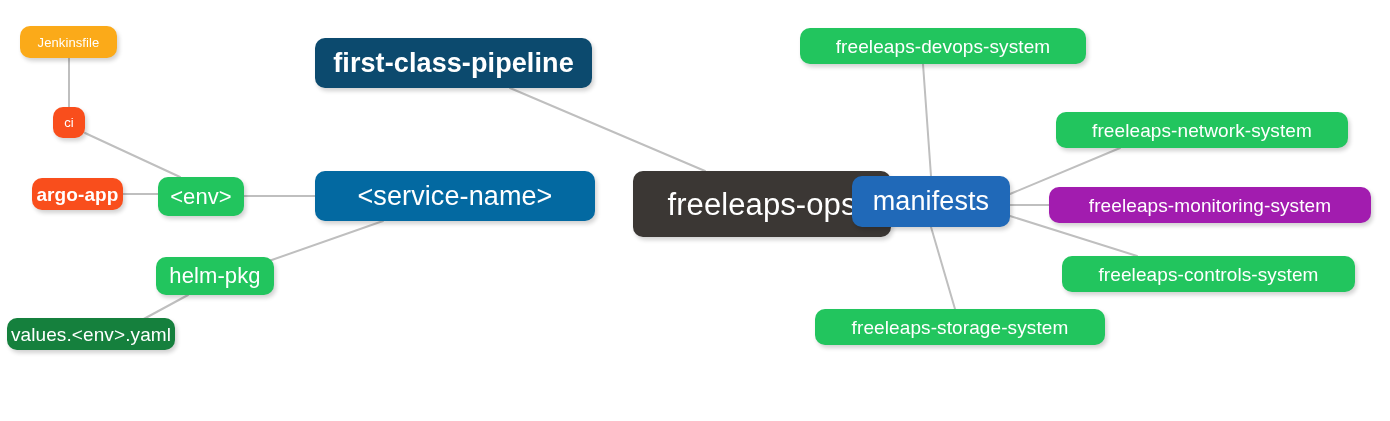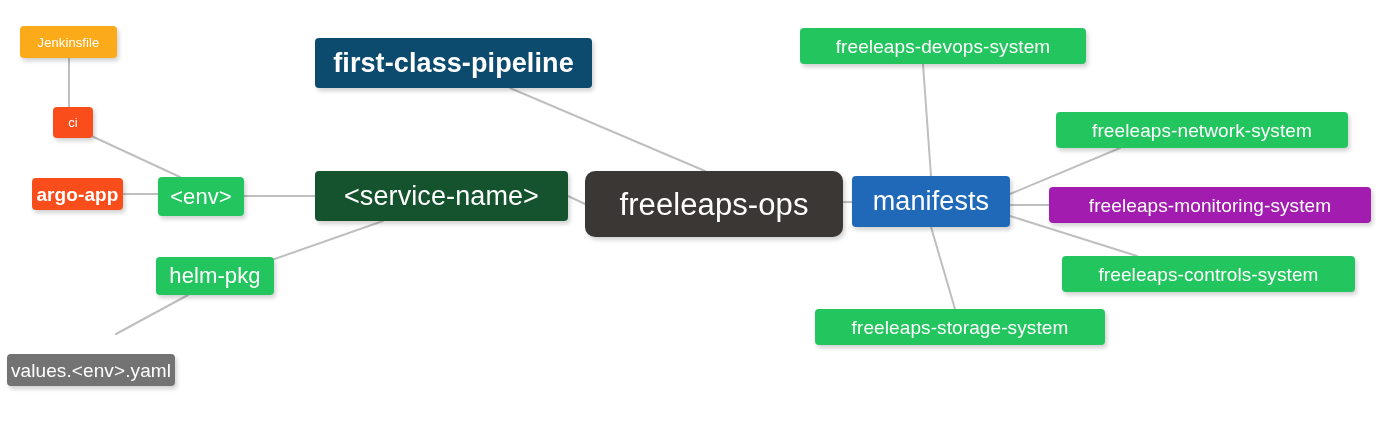--- a/index.html
+++ b/index.html
@@ -26,30 +26,31 @@
     height: 421px;
     pointer-events: none;
   }
   .mm-node {
     position: absolute;
     box-sizing: border-box;
     display: flex;
     align-items: center;
     justify-content: center;
     color: #ffffff;
-    border-radius: 4px;
+    border-radius: 10px;
     white-space: nowrap;
     line-height: 1;
     box-shadow: 2px 3px 4px rgba(0,0,0,0.18);
     letter-spacing: 0.1px;
     user-select: none;
   }
   .mm-node.lvl-root {
     font-size: 31px;
     border-radius: 10px;
+    margin-left: 48px;
   }
   .mm-node.lvl-1 {
     font-size: 27px;
   }
   .mm-node.lvl-2 {
     font-size: 22px;
     text-align: right;
   }
   .mm-node.lvl-3 {
     font-size: 19px;
@@ -73,28 +74,28 @@
       <line x1="69" y1="107" x2="69" y2="58" stroke="#bfbfbf" stroke-width="2" stroke-linecap="round"></line>
       <line x1="188" y1="295" x2="116" y2="334" stroke="#bfbfbf" stroke-width="2" stroke-linecap="round"></line>
       <line x1="931" y1="176" x2="923" y2="64" stroke="#bfbfbf" stroke-width="2" stroke-linecap="round"></line>
       <line x1="1010" y1="194" x2="1120" y2="148" stroke="#bfbfbf" stroke-width="2" stroke-linecap="round"></line>
       <line x1="1010" y1="205" x2="1049" y2="205" stroke="#bfbfbf" stroke-width="2" stroke-linecap="round"></line>
       <line x1="1010" y1="216" x2="1137" y2="256" stroke="#bfbfbf" stroke-width="2" stroke-linecap="round"></line>
       <line x1="931" y1="227" x2="955" y2="309" stroke="#bfbfbf" stroke-width="2" stroke-linecap="round"></line>
     </svg>
   <div id="node-layer">
       <div class="mm-node lvl-root" style="left: 585px; top: 171px; width: 258px; height: 66px; background: rgb(59, 55, 52);">freeleaps-ops</div>
-      <div class="mm-node lvl-1" style="left: 315px; top: 171px; width: 253px; height: 50px; background: #14532d;">&lt;service-name&gt;</div>
+      <div class="mm-node lvl-1" style="left: 315px; top: 171px; width: 280px; height: 50px; background: #0369a1;">&lt;service-name&gt;</div>
       <div class="mm-node lvl-1" style="left: 315px; top: 38px; width: 277px; height: 50px; background: #0c4a6e; font-weight: bold;">first-class-pipeline</div>
       <div class="mm-node lvl-1" style="left: 852px; top: 176px; width: 158px; height: 51px; background: rgb(32, 105, 184);">manifests</div>
       <div class="mm-node lvl-2" style="left: 158px; top: 177px; width: 86px; height: 39px; background: rgb(34, 197, 94);">&lt;env&gt;</div>
       <div class="mm-node lvl-2" style="left: 148px; top: 257px; width: 118px; height: 38px; background: rgb(34, 197, 94); margin-left: 8px;">helm-pkg</div>
       <div class="mm-node lvl-4" style="left: 20px; top: 26px; width: 97px; height: 32px; background: rgb(251, 170, 25);">Jenkinsfile</div>
-      <div class="mm-node lvl-4" style="left: 53px; top: 107px; width: 40px; height: 31px; background: rgb(249, 78, 28);">ci</div>
+      <div class="mm-node lvl-4" style="left: 53px; top: 107px; width: 32px; height: 31px; background: rgb(249, 78, 28);">ci</div>
       <div class="mm-node lvl-3" style="left: 32px; top: 178px; width: 91px; height: 32px; background: rgb(249, 78, 28); font-weight: bold;">argo-app</div>
-      <div class="mm-node lvl-3" style="left: 7px; top: 354px; width: 168px; height: 32px; background: #737373;">values.&lt;env&gt;.yaml</div>
+      <div class="mm-node lvl-3" style="left: 7px; top: 318px; width: 168px; height: 32px; background: #15803d;">values.&lt;env&gt;.yaml</div>
       <div class="mm-node lvl-3" style="left: 800px; top: 28px; width: 286px; height: 36px; background: rgb(34, 197, 94);">freeleaps-devops-system</div>
       <div class="mm-node lvl-3" style="left: 1056px; top: 112px; width: 292px; height: 36px; background: rgb(34, 197, 94);">freeleaps-network-system</div>
       <div class="mm-node lvl-3" style="left: 1049px; top: 187px; width: 322px; height: 36px; background: #a21caf;">freeleaps-monitoring-system</div>
       <div class="mm-node lvl-3" style="left: 1062px; top: 256px; width: 293px; height: 36px; background: rgb(34, 197, 94);">freeleaps-controls-system</div>
       <div class="mm-node lvl-3" style="left: 815px; top: 309px; width: 290px; height: 36px; background: rgb(34, 197, 94);">freeleaps-storage-system</div>
     </div>
 </div>
 
 </body></html>

